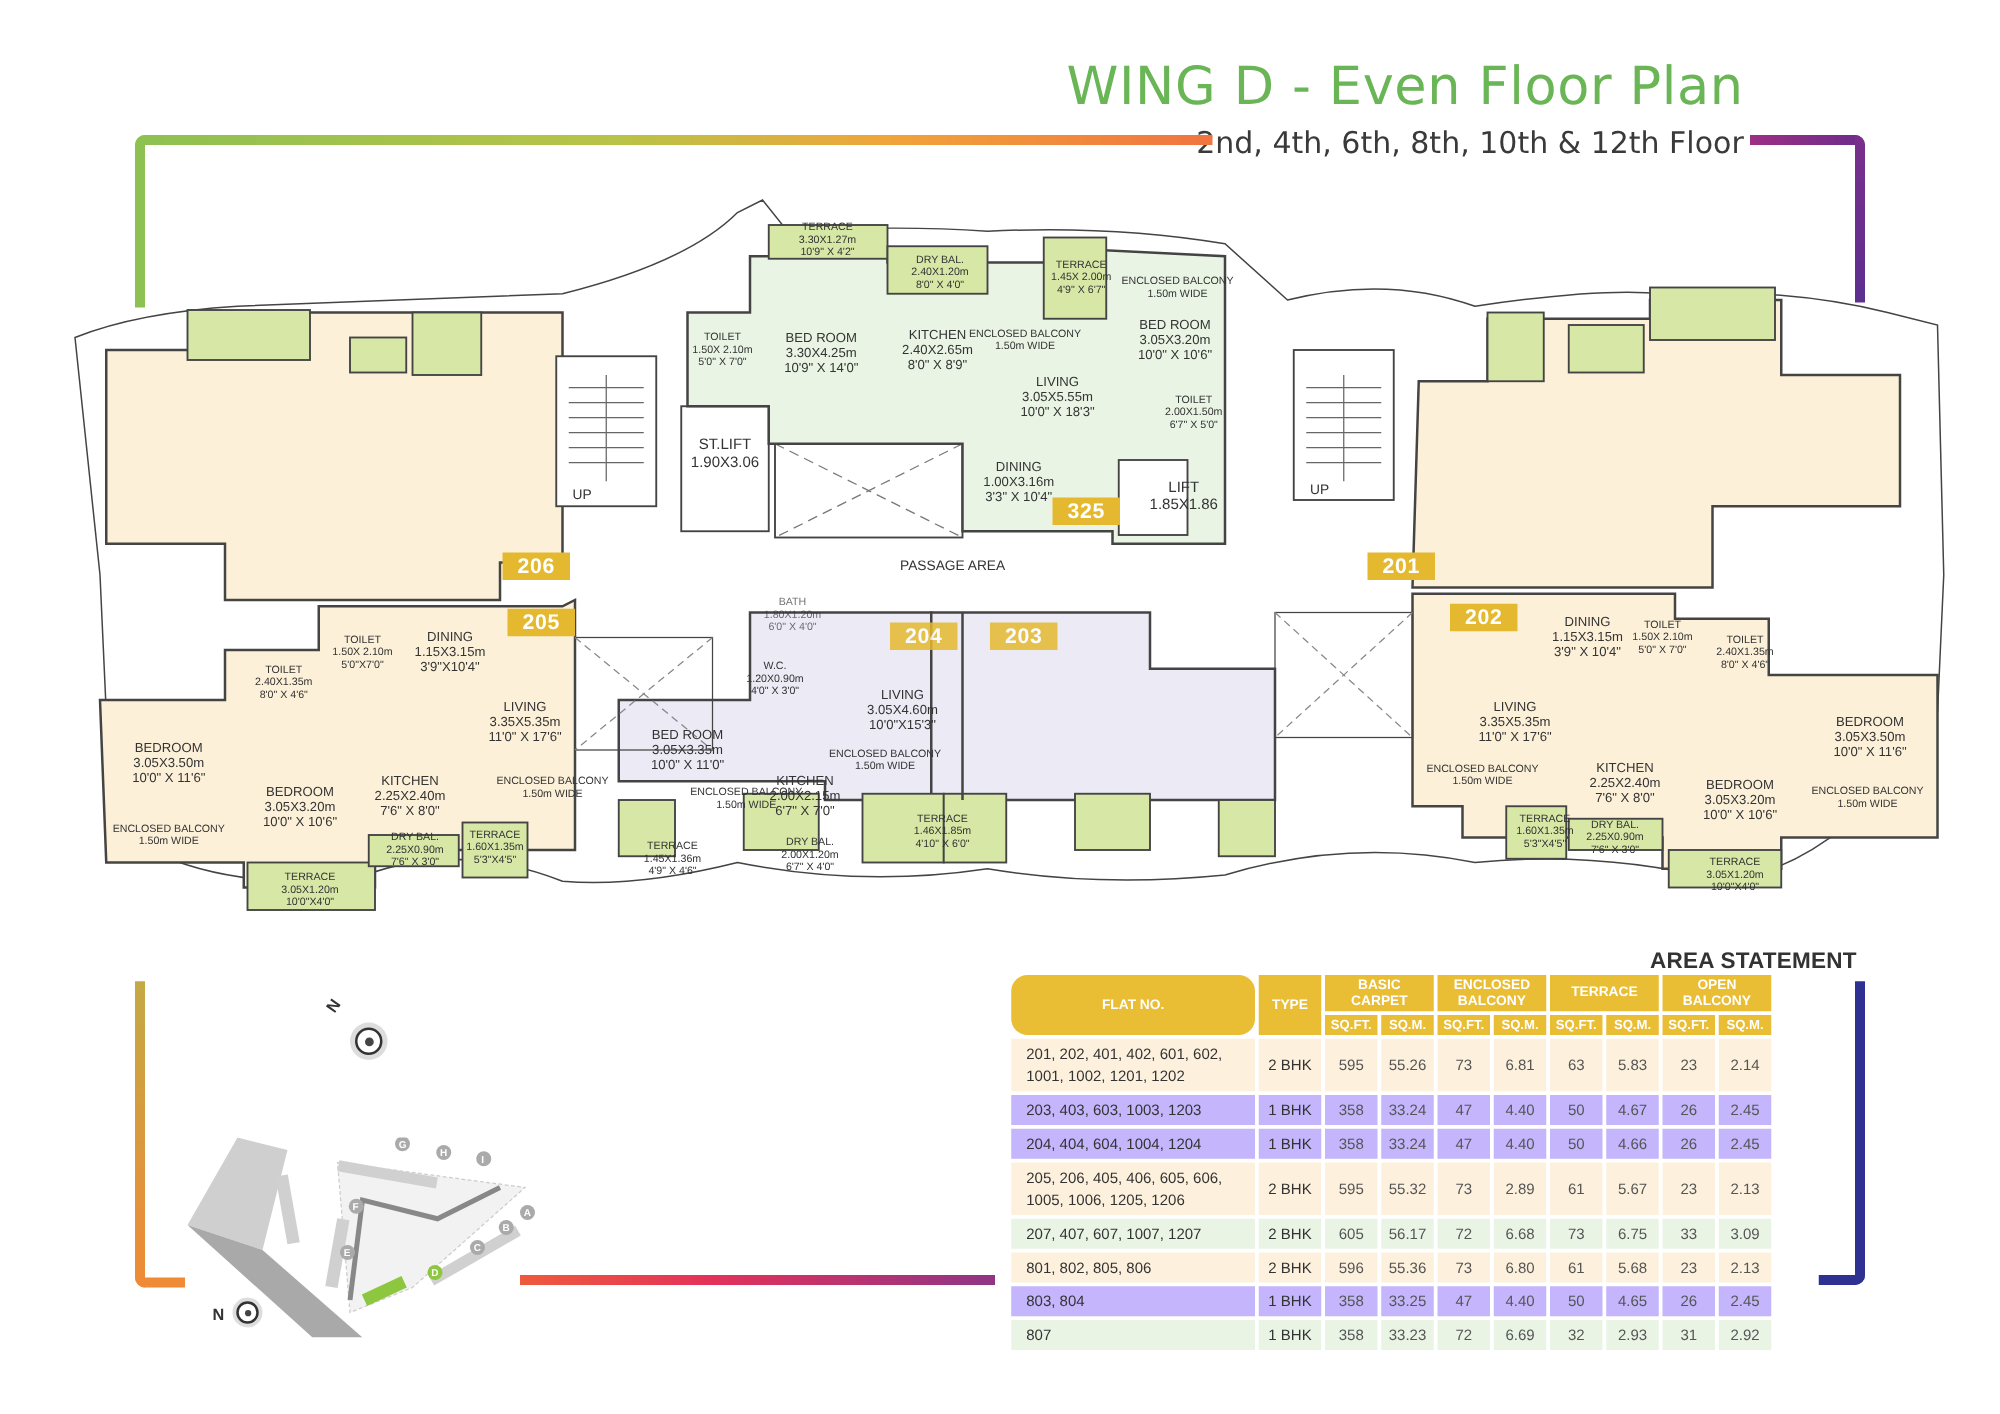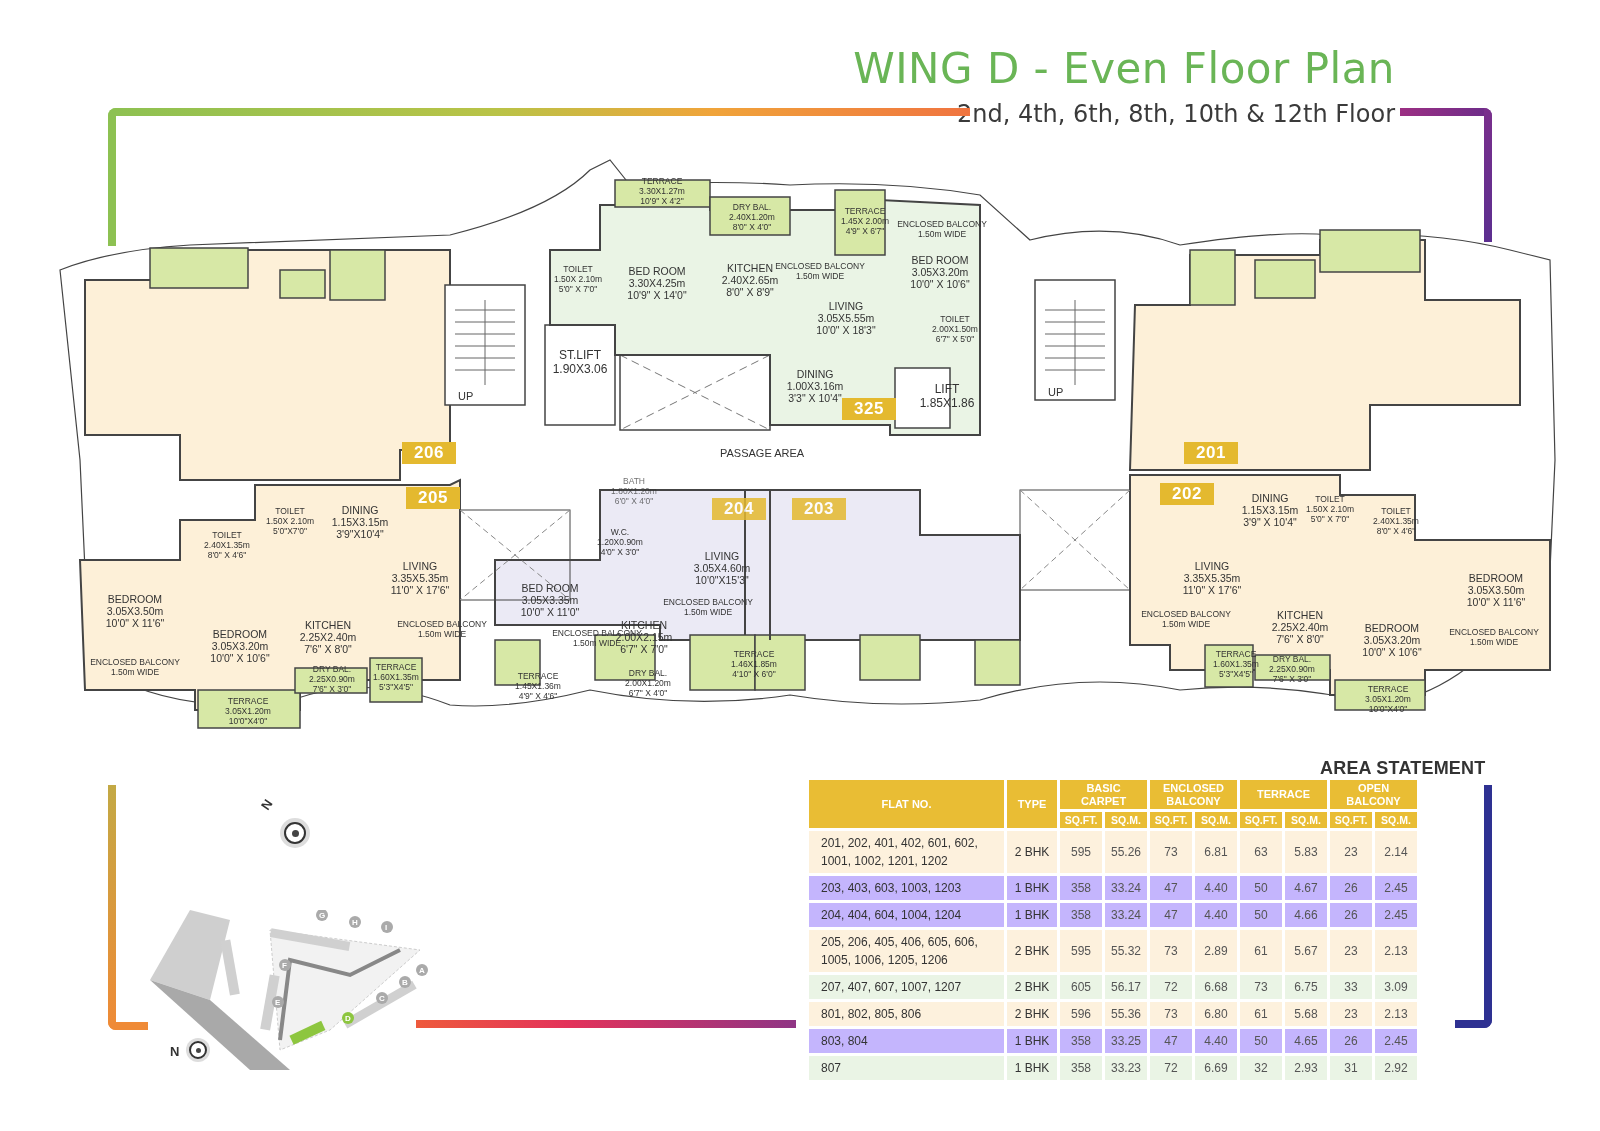--- a/index.html
+++ b/index.html
@@ -163,21 +163,21 @@
     <div>LIFT</div>
     <div>1.85X1.86</div>
   </div>
 
   
   <div class="flat-tag" style="left:372px;top:292px;">206</div>
   <div class="flat-tag" style="left:376px;top:337px;">205</div>
   <div class="flat-tag" style="left:812px;top:248px;">325</div>
   <div class="flat-tag" style="left:682px;top:348px;opacity:0.85;">204</div>
   <div class="flat-tag" style="left:762px;top:348px;opacity:0.85;">203</div>
-  <div class="flat-tag" style="left:1154px;top:292px;">201</div>
+  <div class="flat-tag" style="left:1064px;top:292px;">201</div>
   <div class="flat-tag" style="left:1130px;top:333px;">202</div>
 
   
   <div class="room-label small" style="left:632px;top:42px;">
       <div>TERRACE</div>
       <div>3.30X1.27m</div>
       <div>10'9" X 4'2"</div>
     </div>
   <div class="room-label small" style="left:722px;top:68px;">
       <div>DRY BAL.</div>
@@ -450,21 +450,21 @@
 <div class="compass" style="left:186px;top:1038px;width:24px;height:24px;">
     <div class="ring" style="width:18px;height:18px;">
       <div class="dot" style="width:5px;height:5px;"></div>
     </div>
   </div>
 
 <div class="area-title">AREA STATEMENT</div>
 <table class="area">
   <thead>
     <tr>
-      <th rowspan="2" class="c-flat" style="height:38px;">FLAT NO.</th>
+      <th rowspan="2" class="c-flat" style="height:38px;border-radius:13px;">FLAT NO.</th>
       <th rowspan="2">TYPE</th>
       <th colspan="2">BASIC CARPET</th>
       <th colspan="2">ENCLOSED BALCONY</th>
       <th colspan="2">TERRACE</th>
       <th colspan="2">OPEN BALCONY</th>
     </tr>
     <tr>
       <th class="sub">SQ.FT.</th>
       <th class="sub">SQ.M.</th>
       <th class="sub">SQ.FT.</th>

